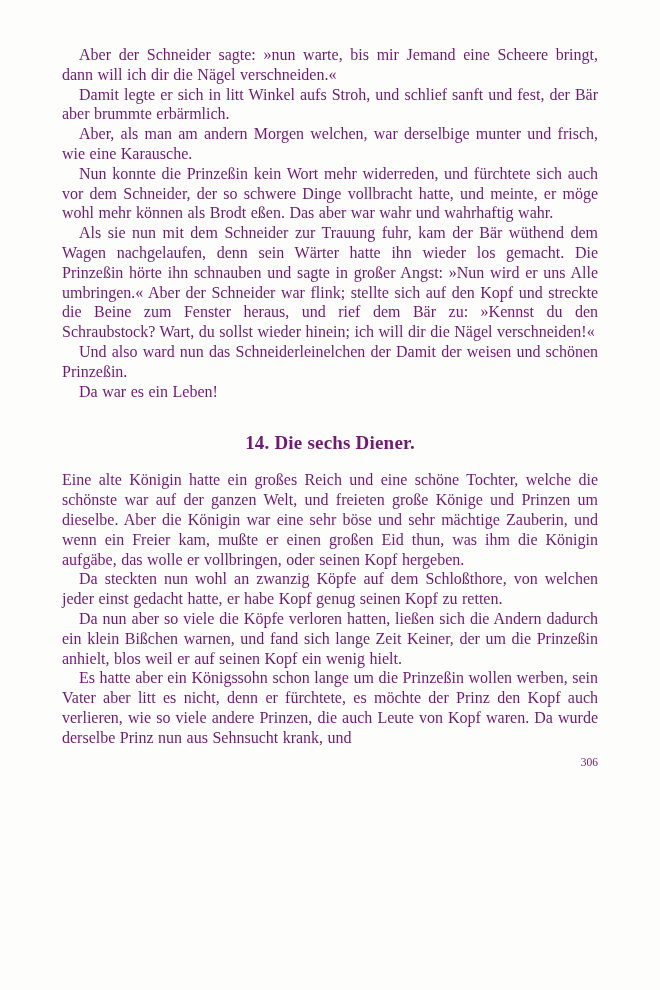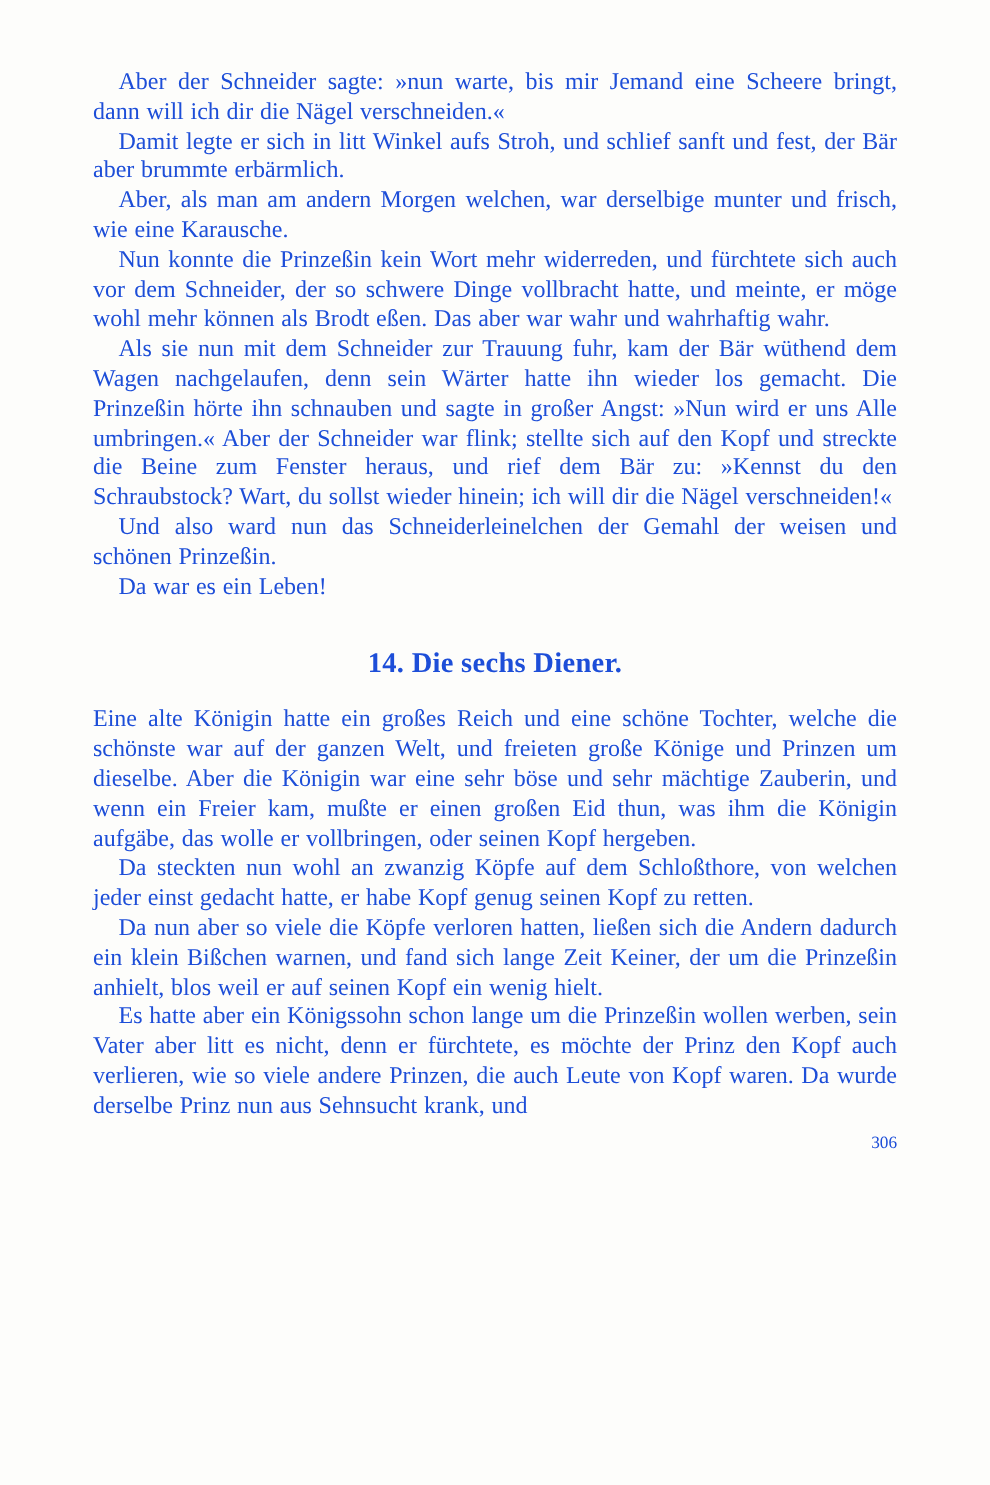--- a/index.html
+++ b/index.html
@@ -11,21 +11,21 @@
     position: relative;
     width: 660px;
     height: 990px;
     margin: 0 auto;
     background: #fdfdfb;
     box-sizing: border-box;
     padding: 45px 62px 30px 62px;
     font-family: "Liberation Serif", "DejaVu Serif", serif;
     font-size: 16px;
     line-height: 19.8px;
-    color: #1d4ed8;
+    color: #701a75;
     overflow: hidden;
   }
   .textblock p {
     margin: 0;
     text-align: justify;
     text-indent: 17px;
     word-spacing: 0.5px;
   }
   .textblock p.noindent {
     text-indent: 0;
@@ -49,21 +49,21 @@
 <body>
 
 <div class="page">
 
   <div class="textblock">
     <p>Aber der Schneider sagte: »nun warte, bis mir Jemand eine Scheere bringt, dann will ich dir die Nägel verschneiden.«</p>
     <p>Damit legte er sich in litt Winkel aufs Stroh, und schlief sanft und fest, der Bär aber brummte erbärmlich.</p>
     <p>Aber, als man am andern Morgen welchen, war derselbige munter und frisch, wie eine Karausche.</p>
     <p>Nun konnte die Prinzeßin kein Wort mehr widerreden, und fürchtete sich auch vor dem Schneider, der so schwere Dinge vollbracht hatte, und meinte, er möge wohl mehr können als Brodt eßen. Das aber war wahr und wahrhaftig wahr.</p>
     <p>Als sie nun mit dem Schneider zur Trauung fuhr, kam der Bär wüthend dem Wagen nachgelaufen, denn sein Wärter hatte ihn wieder los gemacht. Die Prinzeßin hörte ihn schnauben und sagte in großer Angst: »Nun wird er uns Alle umbringen.« Aber der Schneider war flink; stellte sich auf den Kopf und streckte die Beine zum Fenster heraus, und rief dem Bär zu: »Kennst du den Schraubstock? Wart, du sollst wieder hinein; ich will dir die Nägel verschneiden!«</p>
-    <p>Und also ward nun das Schneiderleinelchen der Gemahl der weisen und schönen Prinzeßin.</p>
+    <p>Und also ward nun das Schneiderleinelchen der Damit der weisen und schönen Prinzeßin.</p>
     <p>Da war es ein Leben!</p>
   </div>
 
   <h2 class="chapter-heading">14. Die sechs Diener.</h2>
 
   <div class="textblock">
     <p class="noindent">Eine alte Königin hatte ein großes Reich und eine schöne Tochter, welche die schönste war auf der ganzen Welt, und freieten große Könige und Prinzen um dieselbe. Aber die Königin war eine sehr böse und sehr mächtige Zauberin, und wenn ein Freier kam, mußte er einen großen Eid thun, was ihm die Königin aufgäbe, das wolle er vollbringen, oder seinen Kopf hergeben.</p>
     <p>Da steckten nun wohl an zwanzig Köpfe auf dem Schloßthore, von welchen jeder einst gedacht hatte, er habe Kopf genug seinen Kopf zu retten.</p>
     <p>Da nun aber so viele die Köpfe verloren hatten, ließen sich die Andern dadurch ein klein Bißchen warnen, und fand sich lange Zeit Keiner, der um die Prinzeßin anhielt, blos weil er auf seinen Kopf ein wenig hielt.</p>
     <p>Es hatte aber ein Königssohn schon lange um die Prinzeßin wollen werben, sein Vater aber litt es nicht, denn er fürchtete, es möchte der Prinz den Kopf auch verlieren, wie so viele andere Prinzen, die auch Leute von Kopf waren. Da wurde derselbe Prinz nun aus Sehnsucht krank, und</p>

